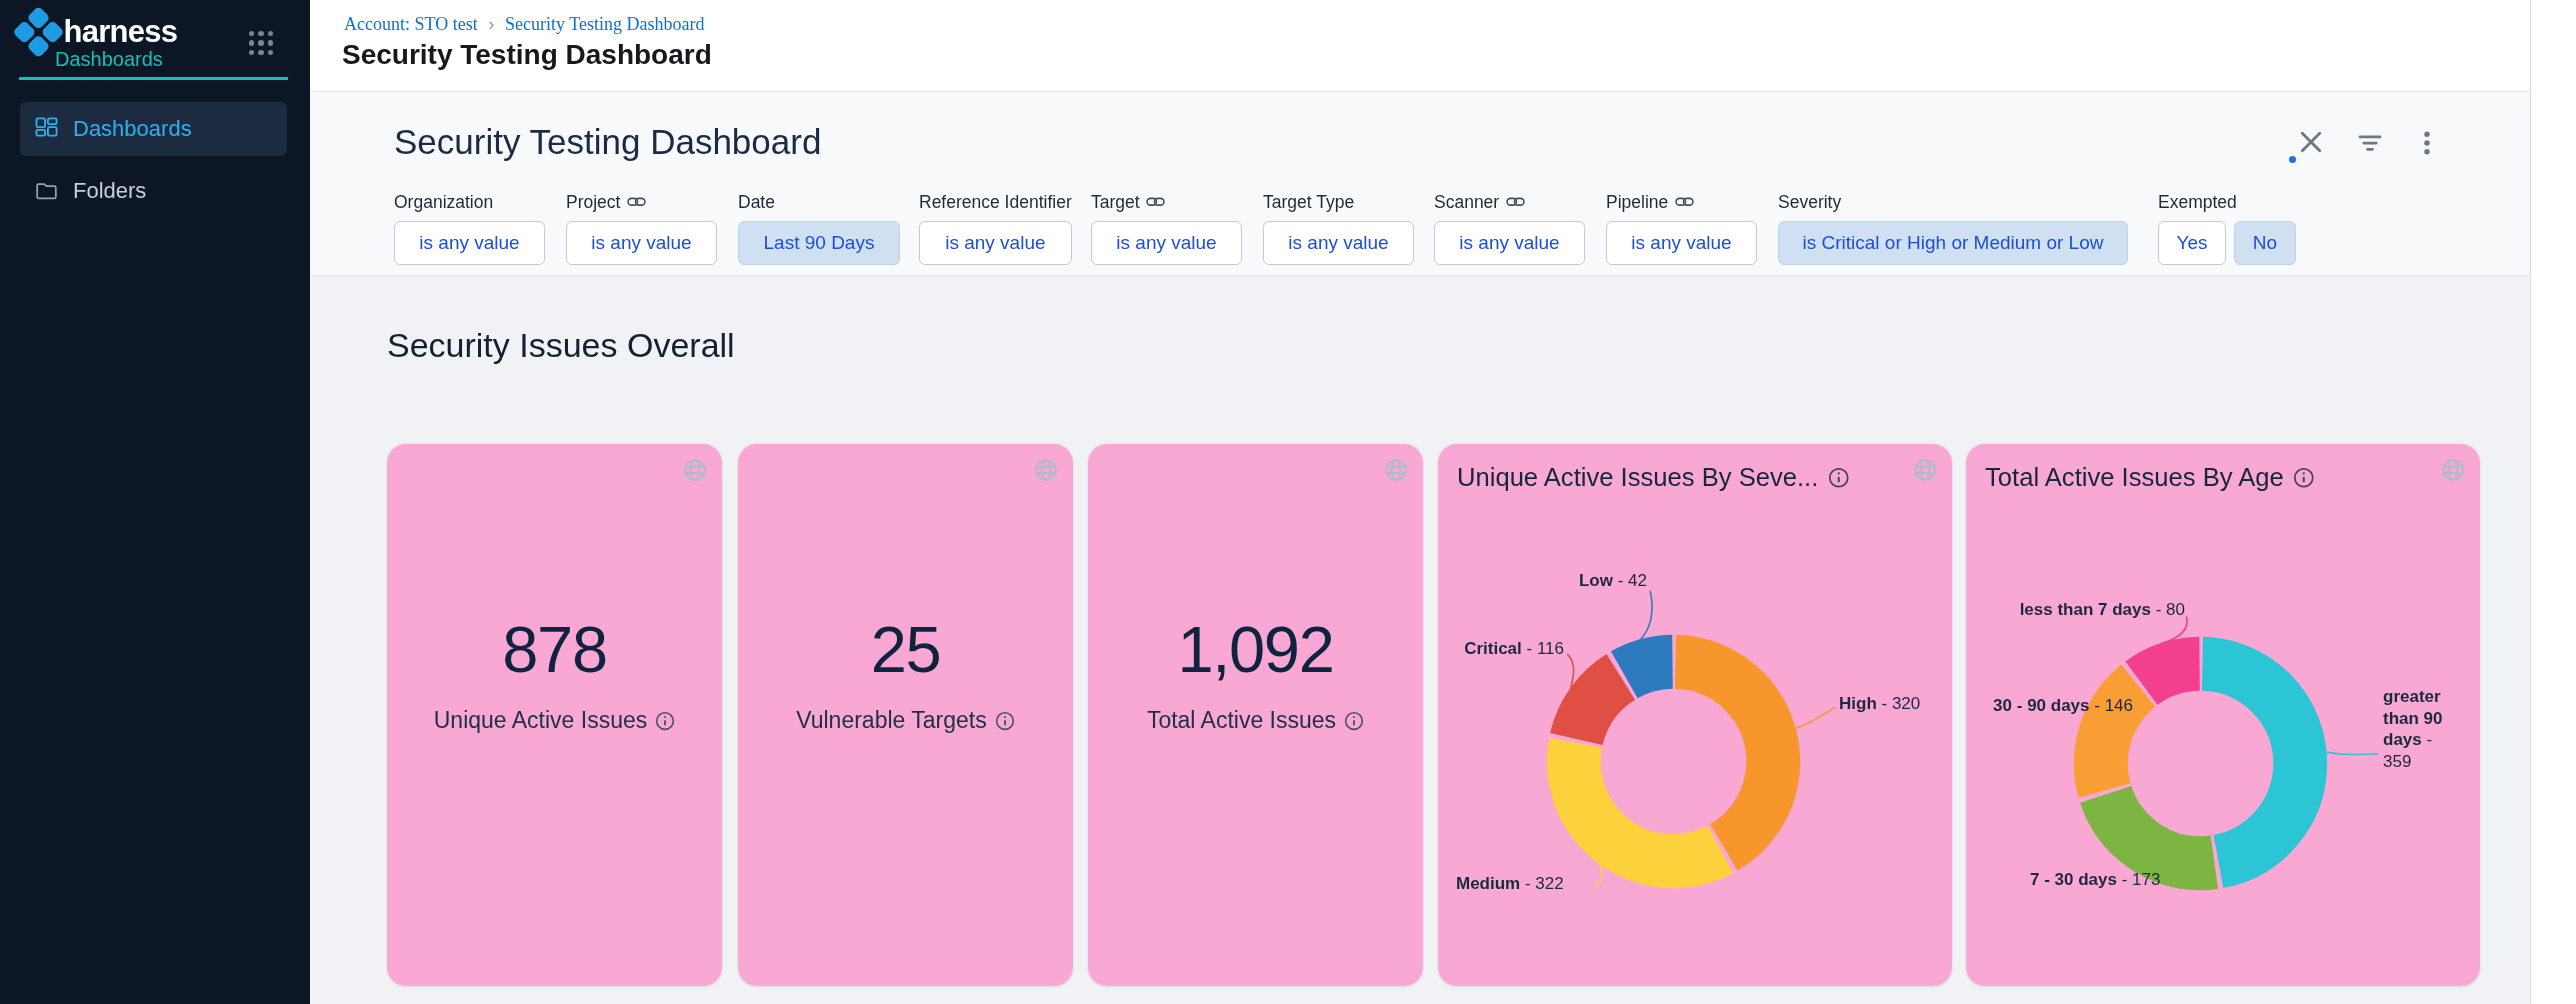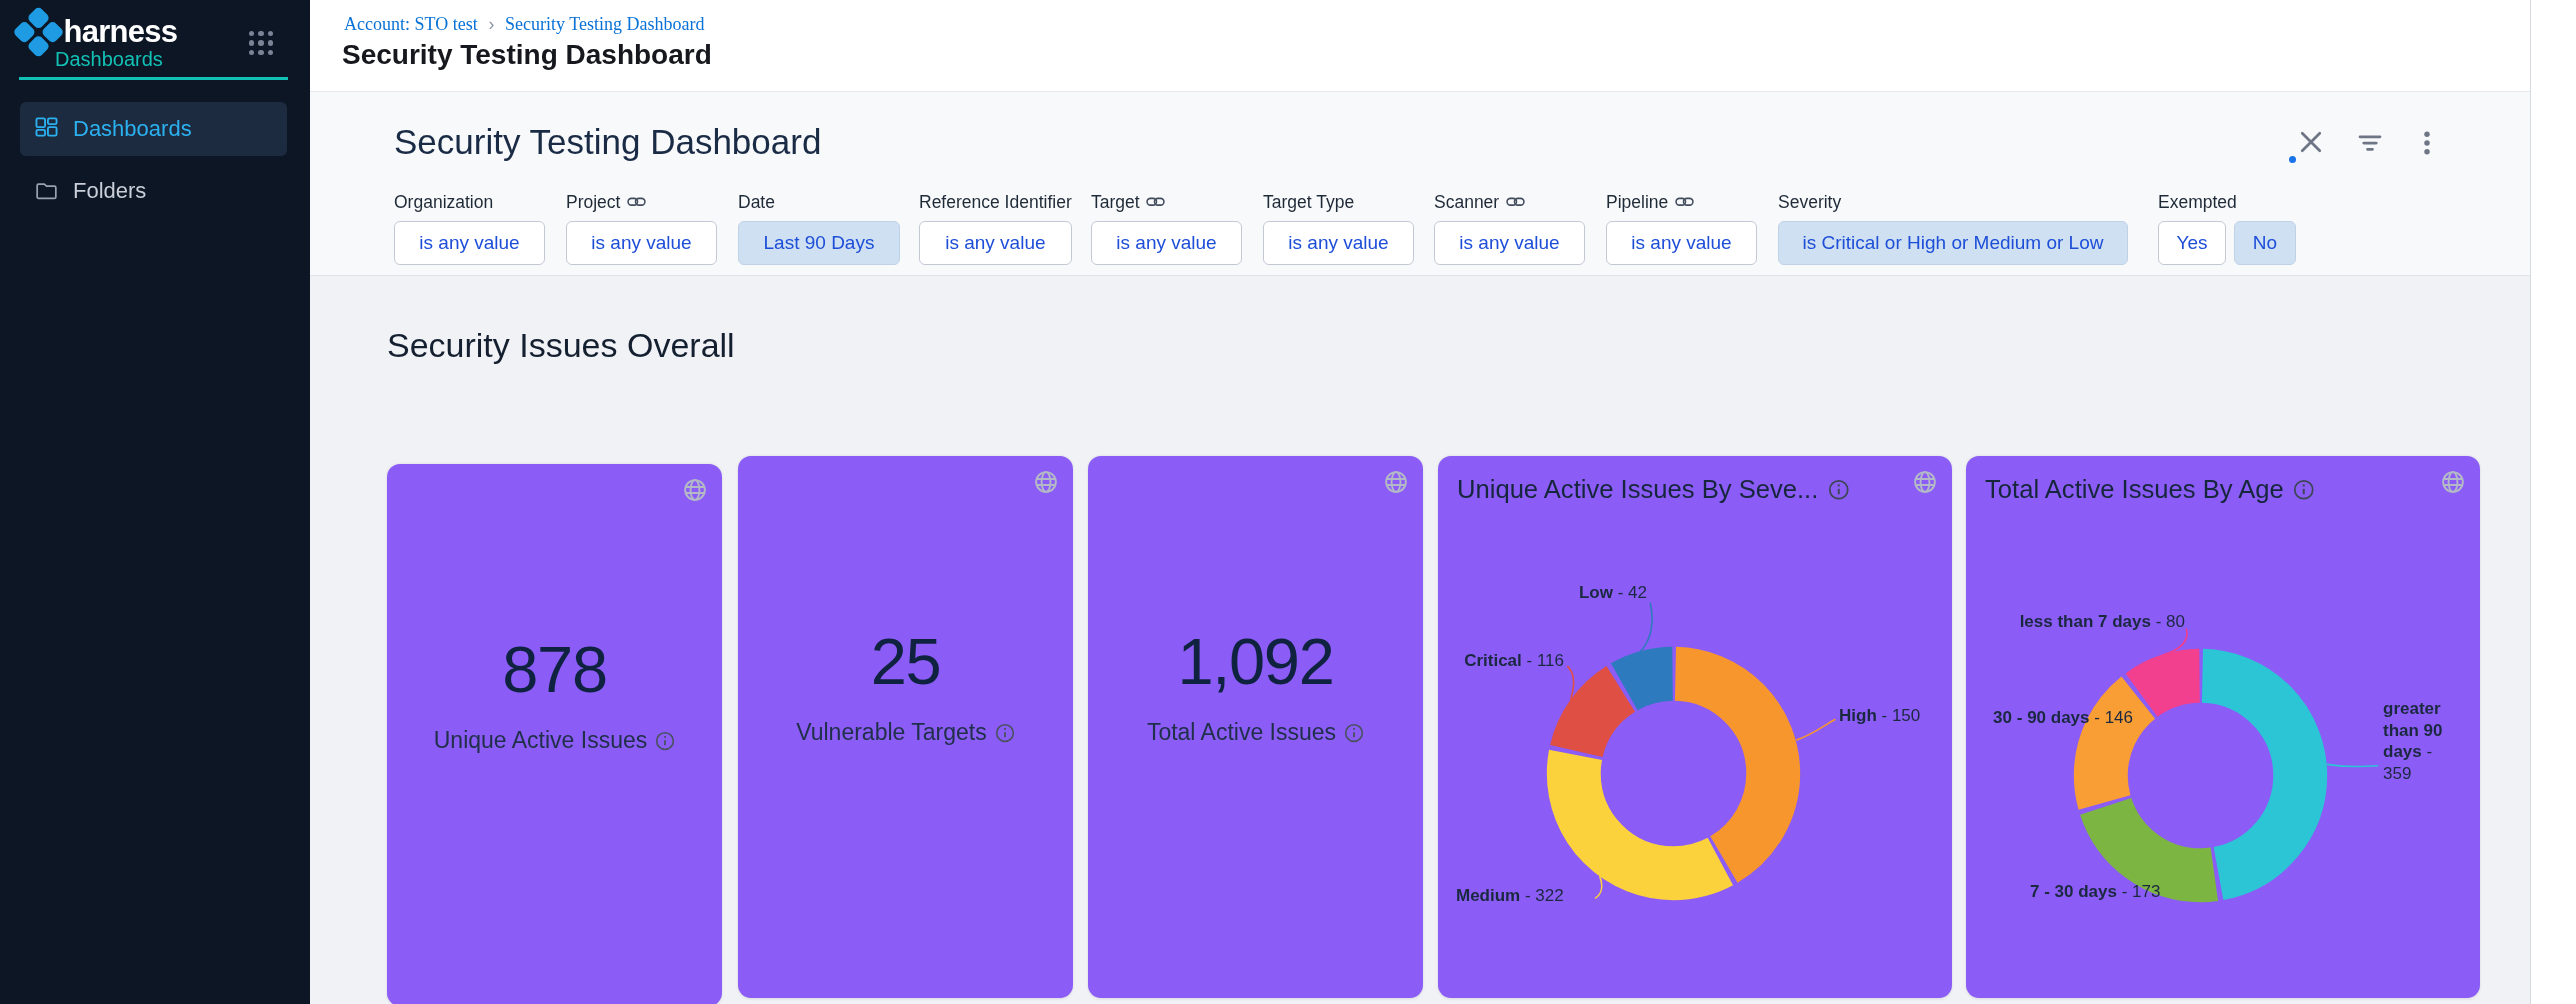--- a/index.html
+++ b/index.html
@@ -51,39 +51,39 @@
     display:flex; align-items:center; justify-content:center; font-size:19px; color:#1d4ed8;
     padding:0 17.5px; cursor:pointer; white-space:nowrap; }
   .chip.active { background:#cfe0f2; border-color:#c0d2e6; }
   .chip-row { display:flex; gap:8px; }
 
   
   .canvas { position:absolute; left:310px; top:276px; width:2220px; height:728px; background:#f1f2f6; }
   .section-heading { position:absolute; left:77px; top:50px; width:2093px; 
     font-size:34px; color:#141f30; }
 
-  .tile { position:absolute; top:180px; height:542px; background:#8b5cf6; border-radius:13px;
+  .tile { position:absolute; top:168px; height:542px; background:#f9a8d4; border-radius:19px;
     box-shadow:0 0.7px 2.7px rgba(30,40,60,0.12); }
   .tile .globe { position:absolute; top:13.5px; right:15px; cursor:default; }
 
   .stat-center { position:absolute; left:0; top:168px; width:100%; text-align:center; }
   .stat-value { font-size:65px; font-weight:400; color:#0f2240; letter-spacing:-1.3px; }
   .stat-label-row { margin-top:20px; display:flex; justify-content:center; align-items:center; gap:8px;
     font-size:23px; color:#20304a; }
 
   .chart-title-row { position:absolute; left:19px; top:19px; display:flex; align-items:center; gap:9.4px;
     font-size:25.6px; color:#16263c; max-width:424px; white-space:nowrap; }
   .donut-svg { position:absolute; }
   .leader-svg { position:absolute; left:0; top:0; pointer-events:none; }
   .donut-label { position:absolute; font-size:17px; color:#1b2940; white-space:nowrap; }
   .donut-label b { font-weight:700; }
   .donut-label.wrap { white-space:normal; width:62px; line-height:21.5px; }
 
   
-  #tile-0 { left:77px; width:335px;margin-top:8px; }
+  #tile-0 { left:77px; width:335px; }
   #tile-1 { left:428px; width:335px; }
   #tile-2 { left:778px; width:335px; }
   #tile-3 { left:1128px; width:514px; }
   #tile-4 { left:1656px; width:514px; }
 
   
   .lbl-low      { right:305px; top:127px; }
   .lbl-critical { right:388px; top:195px; }
   .lbl-high     { left:401px;  top:250px; }
   .lbl-medium   { left:18px;   top:430px; }
@@ -341,21 +341,21 @@
         <circle cx="210" cy="210" r="148" fill="none" stroke="#e04f43" stroke-width="80" stroke-dasharray="115.88669531486909 929.9114254625788" stroke-dashoffset="-730.1171823955983" transform="rotate(-90 210 210)"></circle>
         <circle cx="210" cy="210" r="148" fill="none" stroke="#2e7abf" stroke-width="80" stroke-dasharray="74.90754775211137 929.9114254625788" stroke-dashoffset="-852.0038777104673" transform="rotate(-90 210 210)"></circle>
       </svg>
     <svg class="leader-svg" width="514" height="542" viewBox="0 0 763 805">
         <path d="M 315 218 C 322 252, 314 276, 300 291" fill="none" stroke="#2e7abf" stroke-width="2.4"></path>
         <path d="M 192 312 C 206 326, 201 346, 197 362" fill="none" stroke="#e04f43" stroke-width="2.4"></path>
         <path d="M 532 422 C 556 414, 572 401, 590 391" fill="none" stroke="#f8962e" stroke-width="2.4"></path>
         <path d="M 240 624 C 247 644, 241 652, 233 657" fill="none" stroke="#fcd23c" stroke-width="2.4"></path>
       </svg>
     <div class="donut-label lbl-high">
-      <b>High</b><span> - </span><span>150</span>
+      <b>High</b><span> - </span><span>320</span>
     </div>
     <div class="donut-label lbl-medium">
       <b>Medium</b><span> - </span><span>322</span>
     </div>
     <div class="donut-label lbl-critical">
       <b>Critical</b><span> - </span><span>116</span>
     </div>
     <div class="donut-label lbl-low">
       <b>Low</b><span> - </span><span>42</span>
     </div>

